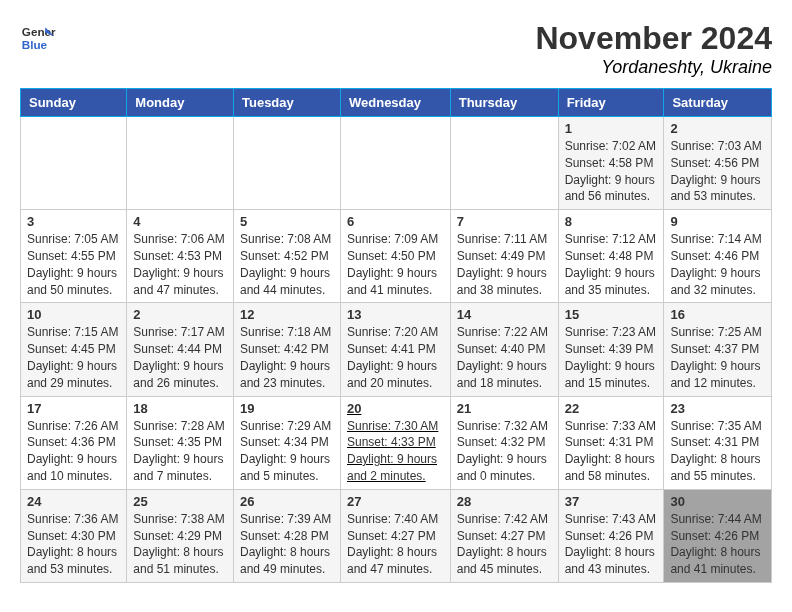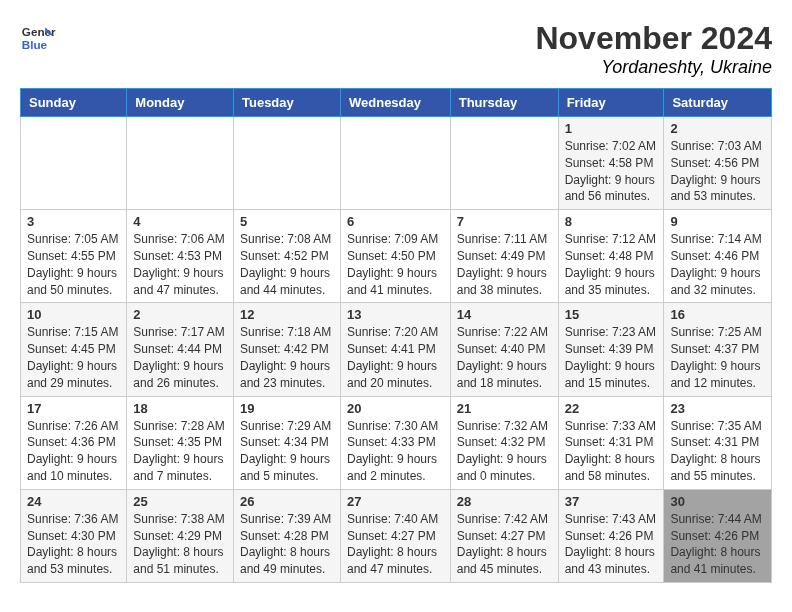--- a/index.html
+++ b/index.html
@@ -193,21 +193,21 @@
           <div class="day-info">Sunrise: 7:26 AM<br>Sunset: 4:36 PM<br>Daylight: 9 hours and 10 minutes.</div>
         </td>
         <td style="background: rgb(255, 255, 255);">
           <span class="day-number">18</span>
           <div class="day-info">Sunrise: 7:28 AM<br>Sunset: 4:35 PM<br>Daylight: 9 hours and 7 minutes.</div>
         </td>
         <td style="background: rgb(255, 255, 255); margin-top: 22px;">
           <span class="day-number">19</span>
           <div class="day-info">Sunrise: 7:29 AM<br>Sunset: 4:34 PM<br>Daylight: 9 hours and 5 minutes.</div>
         </td>
-        <td style="background: rgb(255, 255, 255);">
+        <td style="background: rgb(255, 255, 255); text-decoration: underline;">
           <span class="day-number">20</span>
           <div class="day-info">Sunrise: 7:30 AM<br>Sunset: 4:33 PM<br>Daylight: 9 hours and 2 minutes.</div>
         </td>
         <td style="background: rgb(255, 255, 255);">
           <span class="day-number">21</span>
           <div class="day-info">Sunrise: 7:32 AM<br>Sunset: 4:32 PM<br>Daylight: 9 hours and 0 minutes.</div>
         </td>
         <td style="background: rgb(255, 255, 255);">
           <span class="day-number">22</span>
           <div class="day-info">Sunrise: 7:33 AM<br>Sunset: 4:31 PM<br>Daylight: 8 hours and 58 minutes.</div>

